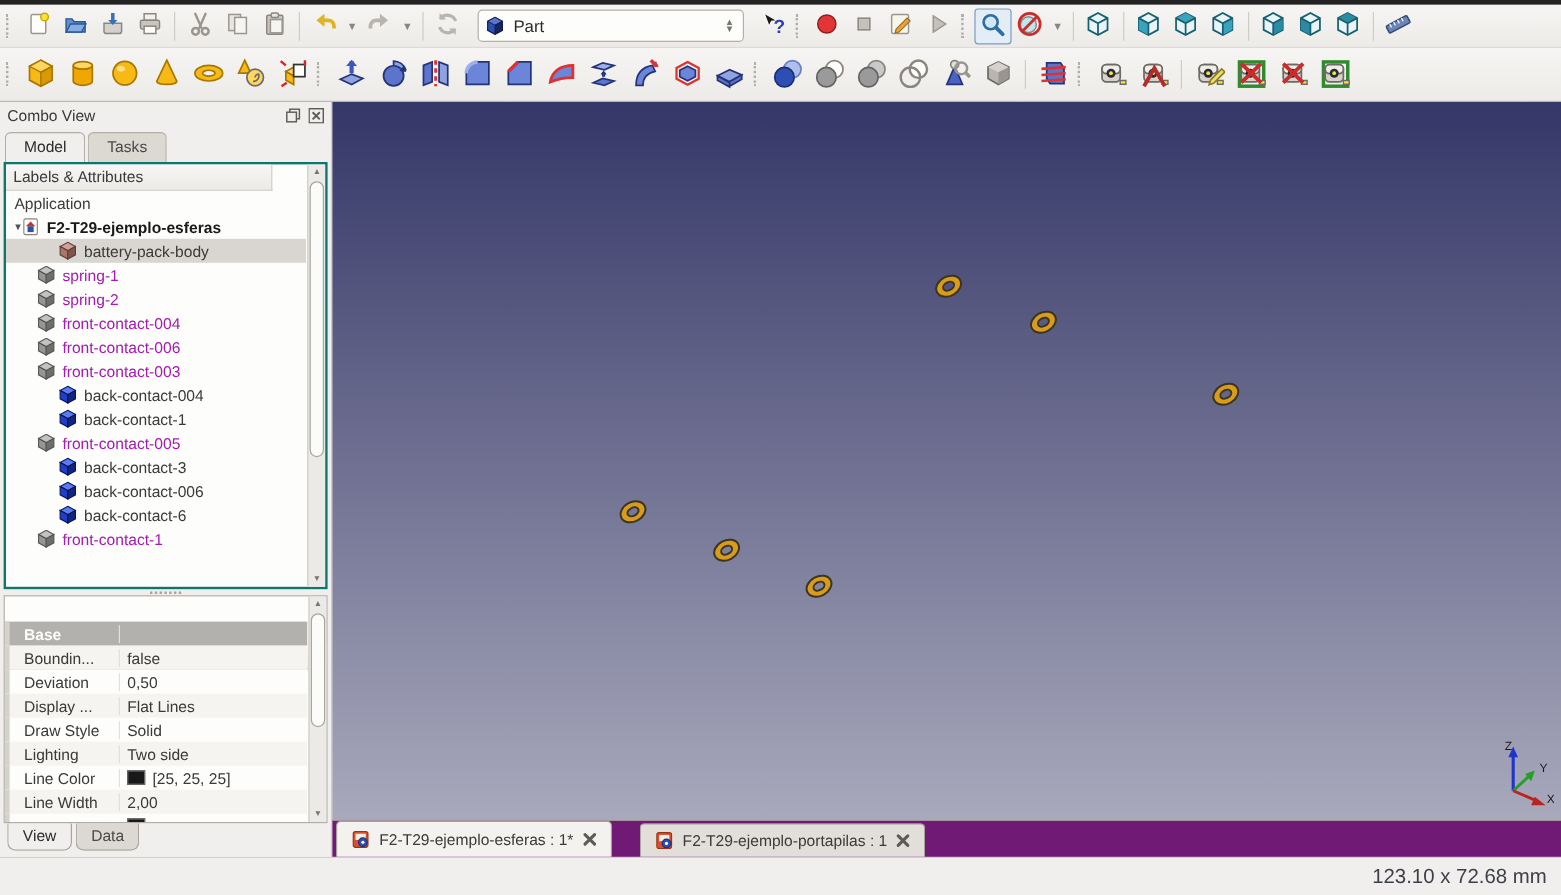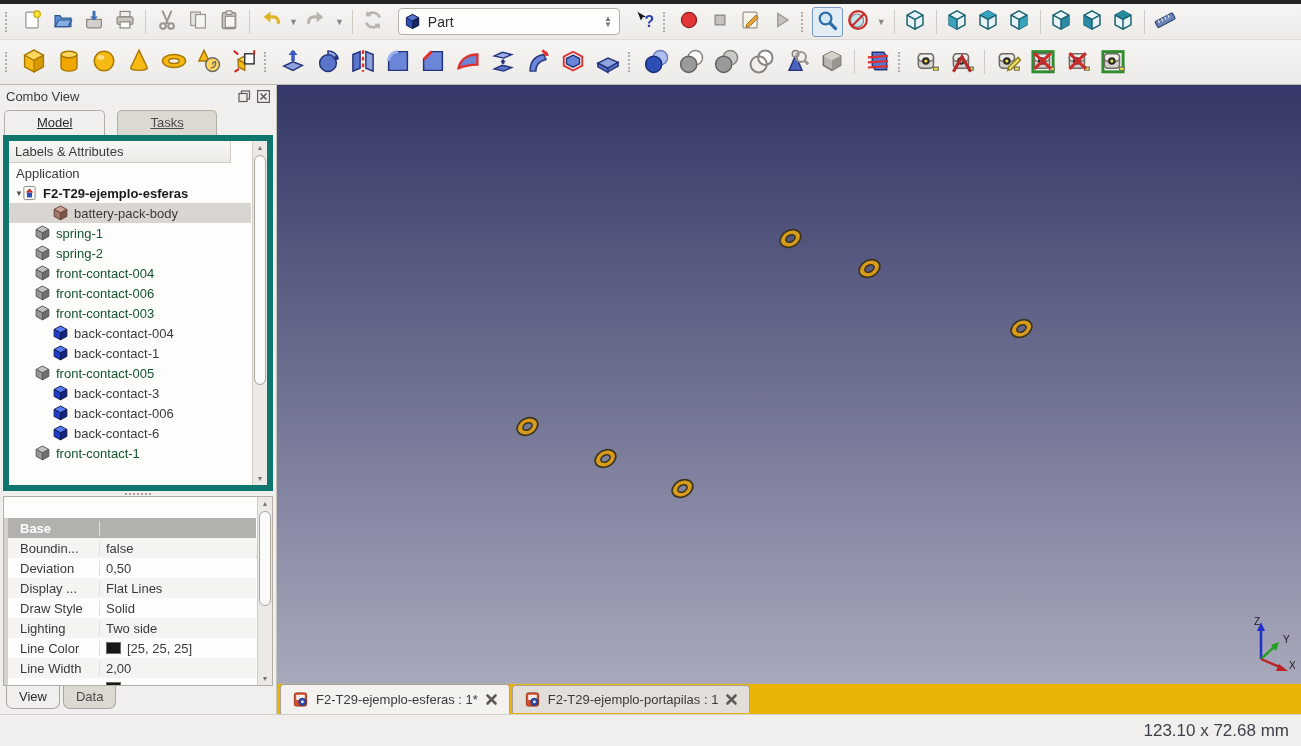--- a/index.html
+++ b/index.html
@@ -32,35 +32,35 @@
   
   #main { display:flex; height:629px; }
   #left-panel { width:277px; background:#f1efed; border-right:1px solid #c6c2bc; display:flex; flex-direction:column; }
 
   #combo-header { height:22px; display:flex; align-items:center; padding:0 6px; }
   #combo-header .title { flex:1; color:#3a3a3a; }
   .win-btn { width:14px; height:14px; margin-left:5px; display:flex; align-items:center; justify-content:center; }
   .win-btn svg { width:13px; height:13px; }
 
   #panel-tabs { height:28px; display:flex; align-items:flex-end; padding-left:4px; }
-  .ptab { padding:4px 32px 5px; border:1px solid #b2aea7; border-bottom:none; border-radius:5px 5px 0 0;
-    background:#dcd8d2; color:#4a4a4a; margin-right:12px; position:relative;text-decoration:underline; }
+  .ptab { padding:4px 15px 5px; border:1px solid #b2aea7; border-bottom:none; border-radius:5px 5px 0 0;
+    background:#dcd8d2; color:#4a4a4a; margin-right:2px; position:relative; }
   .ptab.active { background:#f1efed; color:#2b2b2b; z-index:2; }
 
-  #tree-box { height:356px; margin:0 3px; background:#fdfdfb; border:6px solid #0f766e; position:relative; overflow:hidden; }
+  #tree-box { height:356px; margin:0 3px; background:#fdfdfb; border:2px solid #0f766e; position:relative; overflow:hidden; }
   #tree-header { height:22px; line-height:21px; padding-left:6px; background:linear-gradient(#f8f7f5,#eceae6);
     border-bottom:1px solid #cfccc6; border-right:1px solid #cfccc6; width:222px; color:#3a3a3a; }
   #tree-rows { position:absolute; top:22px; left:0; right:16px; }
   .tree-row { height:20px; display:flex; align-items:center; white-space:nowrap; }
   .tree-row .expander { width:13px; text-align:center; font-size:8px; color:#55504a; padding-left:6px; }
   .tree-row.app { padding-left:7px;text-align:center; }
   .tree-row.doc { font-weight:bold; color:#1a1a1a; }
   .tree-row.item { padding-left:44px; }
   .tree-row.selected { background:#d9d6d1; }
-  .tree-row.hidden-item { color:#14532d;padding-left:26px; }
+  .tree-row.hidden-item { color:#a21caf;padding-left:26px; }
   .tree-icon { width:15px; height:16px; margin-right:6px; flex:0 0 auto; }
   .tree-icon svg { width:15px; height:16px; }
 
   .vscroll { position:absolute; top:0; bottom:0; right:0; width:15px; background:#eceae6; border-left:1px solid #cfccc6; }
   .vscroll .arrow { position:absolute; left:0; right:0; height:13px; text-align:center; font-size:7px; color:#7a766f; line-height:13px; }
   .vscroll .arrow.up { top:0; } .vscroll .arrow.down { bottom:0; }
   .vscroll .thumb { position:absolute; left:1px; right:1px; background:#fbfbfa; border:1px solid #aaa69f; border-radius:6px; }
 
   #splitter { height:5px; display:flex; align-items:center; justify-content:center; }
   #splitter .dots { width:26px; border-top:2px dotted #a8a49d; }
@@ -82,21 +82,21 @@
     background:#dcd8d2; color:#4a4a4a; margin-right:3px;text-align:center; }
   .btab.active { background:#f1efed; color:#2b2b2b; }
 
   
   #viewport-col { flex:1; display:flex; flex-direction:column; min-width:0; }
   #viewport { position:relative; height:598px; overflow:hidden; }
   .torus { position:absolute; width:27px; height:21px; }
   .torus svg { width:27px; height:21px; transform:rotate(-28deg); }
   #axis-indicator { position:absolute; right:6px; bottom:8px; width:56px; height:62px; }
 
-  #doc-tabbar { height:31px; background:#eab308; border-top:1px solid #b2aea7; display:flex; align-items:center; padding-left:3px; }
+  #doc-tabbar { height:31px; background:#701a75; border-top:1px solid #b2aea7; display:flex; align-items:flex-end; padding-left:3px;gap:21px; }
   .doc-tab { display:flex; align-items:center; gap:7px; height:28px; padding:0 11px; margin-right:2px;
     border:1px solid #a6a29b; border-bottom:none; border-radius:4px 4px 0 0; background:#e2dfda; color:#3a3a3a; font-size:13px; }
   .doc-tab.active { background:#f4f2ef; height:30px; }
   .doc-tab .ticon { width:17px; height:17px; } .doc-tab .ticon svg { width:17px; height:17px; }
   .doc-tab .close-x { width:13px; height:13px; } .doc-tab .close-x svg { width:13px; height:13px; }
 
   
   #status-bar { height:32px; background:#f1efed; border-top:1px solid #d2cec9; display:flex; align-items:center; justify-content:flex-end; padding-right:12px; }
   #status-dims { color:#3d3f4a; font-size:17px; }
 </style>

